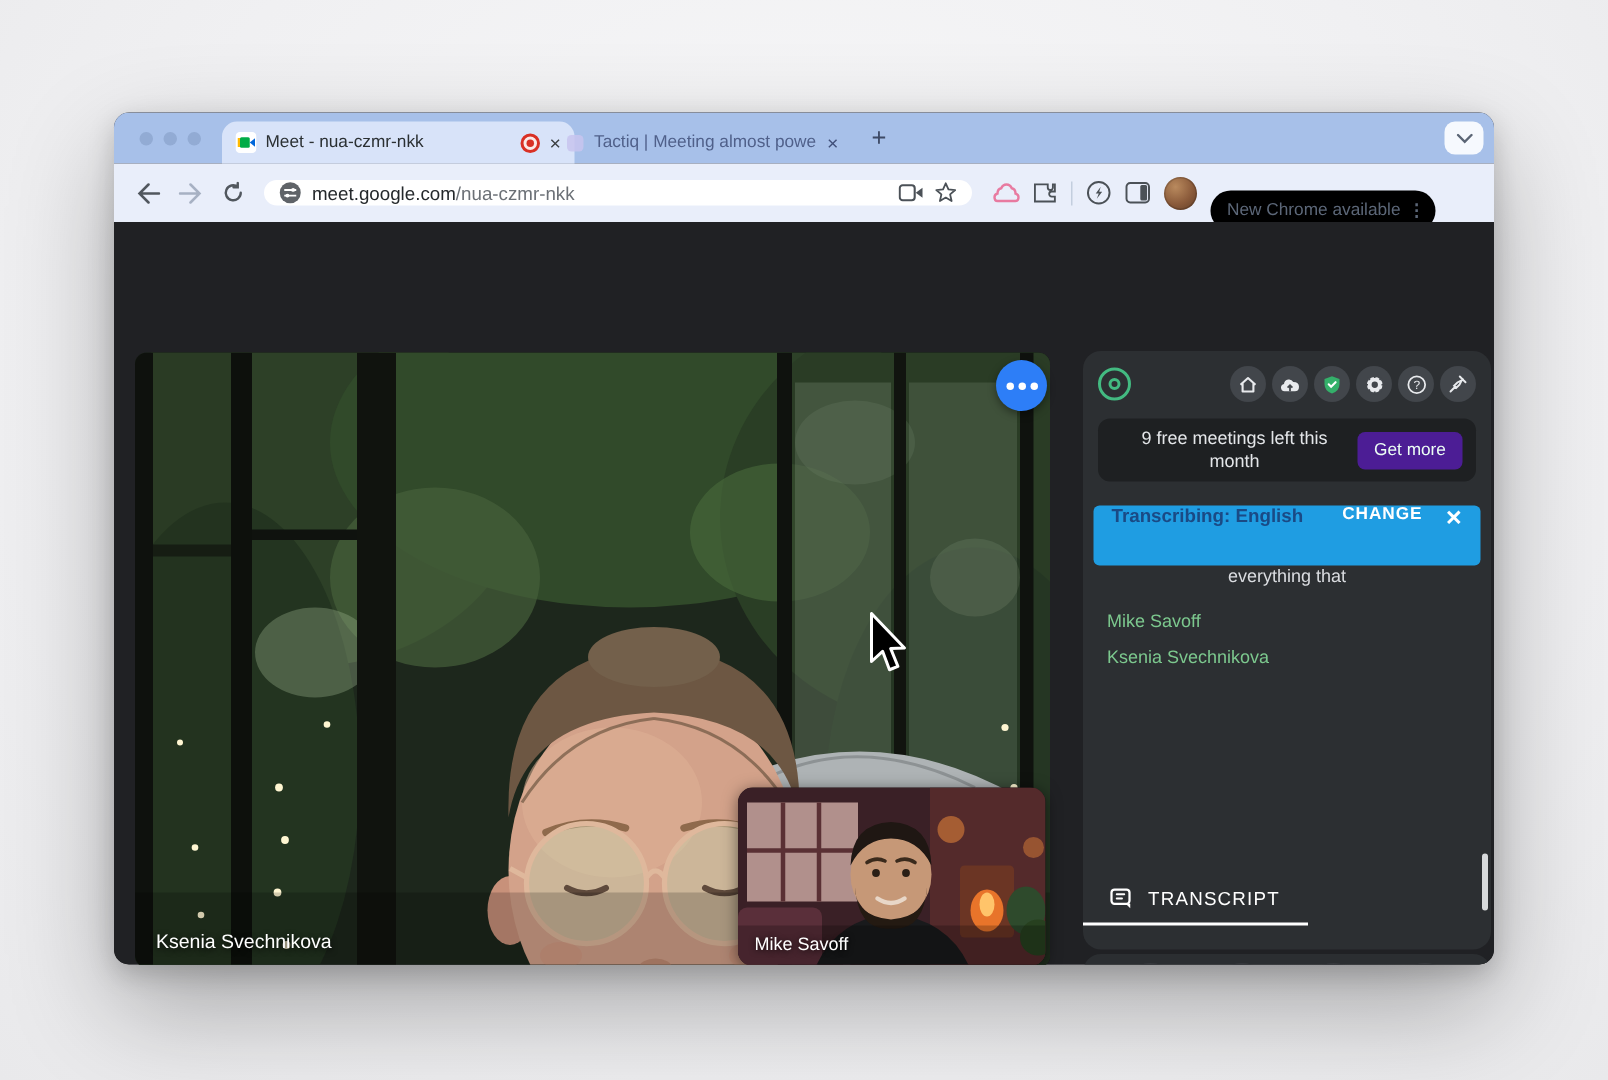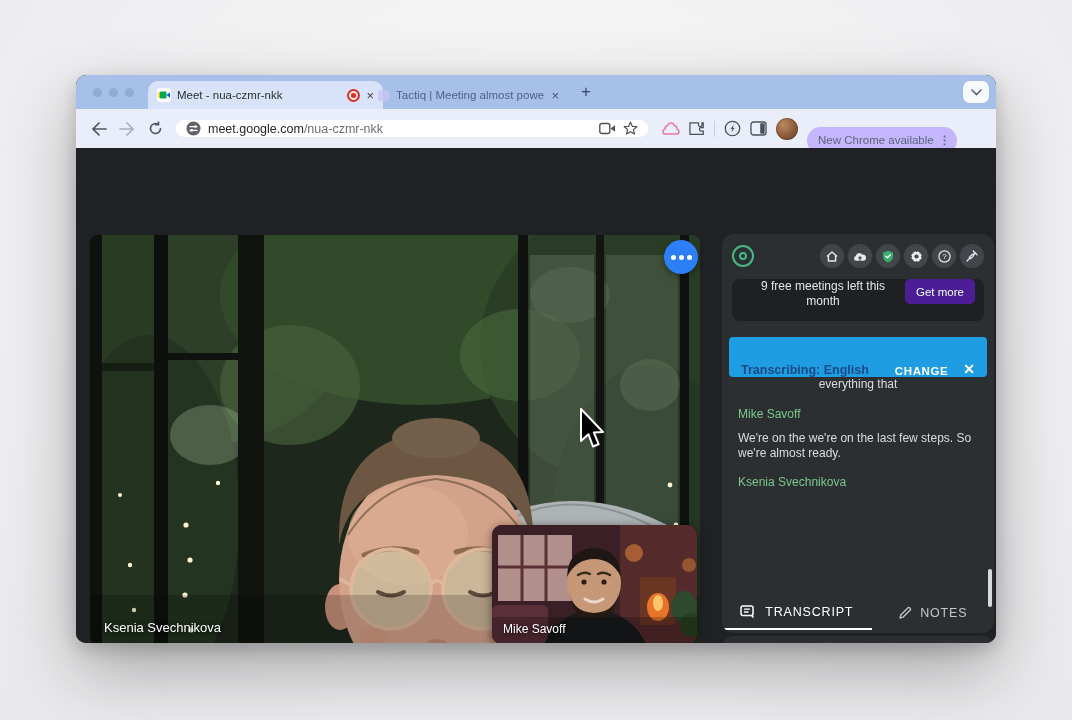--- a/index.html
+++ b/index.html
@@ -24,51 +24,51 @@
   .toolbar{position:absolute;left:0;top:34px;right:0;height:39px;background:#e9eefa;display:flex;align-items:center;padding:0 10px;box-sizing:border-box;gap:2px;}
   .nav-btn{width:26px;height:26px;display:flex;align-items:center;justify-content:center;}
   .omnibox{display:flex;align-items:center;height:17px;border-radius:15px;background:#ffffff;width:472px;margin-left:6px;padding:0 10px;box-sizing:border-box;gap:7px;}
   .url{font-size:12.5px;white-space:nowrap;}
   .url .host{color:#24282b;}
   .url .path{color:#6b7076;}
   .ob-spacer{flex:1;}
   .ext-area{display:flex;align-items:center;gap:9px;margin-left:12px;}
   .sep{width:1px;height:16px;background:#c3cede;}
   .avatar{width:22px;height:22px;border-radius:50%;background:radial-gradient(circle at 35% 30%, #b98a5e 0%, #8a5a3a 55%, #5f3c26 100%);box-shadow:inset 0 0 0 1px rgba(0,0,0,.15);}
-  .update-pill{height:27px;border-radius:14px;background:#c4b5fd;display:flex;align-items:center;gap:5px;padding:0 7px 0 11px;margin-top:23px;}
+  .update-pill{height:27px;border-radius:14px;background:#000000;display:flex;align-items:center;gap:5px;padding:0 7px 0 11px;margin-top:23px;}
   .update-pill span{font-size:11.5px;color:#5c6778;}
   .pill-dots{color:#3f6bc0;font-weight:bold;font-size:13px;letter-spacing:0;}
   
   .content{position:absolute;left:0;top:73px;right:0;bottom:0;background:#202124;}
   .main-video{position:absolute;left:14px;top:87px;width:610px;height:410px;border-radius:8px;overflow:hidden;background:#1c241b;}
   .name-chip{position:absolute;left:14px;bottom:10px;color:#fff;font-size:13px;text-shadow:0 1px 4px rgba(0,0,0,.85);}
   .pip{position:absolute;left:416px;top:377px;width:205px;height:119px;border-radius:10px;overflow:hidden;box-shadow:0 2px 10px rgba(0,0,0,.5);background:#2c1a1e;}
   .pip .name-chip{left:11px;bottom:8px;font-size:12px;}
   .chat-bubble{position:absolute;left:588px;top:92px;width:34px;height:34px;border-radius:50%;background:#2d7ef7;display:flex;align-items:center;justify-content:center;gap:3px;box-shadow:0 2px 6px rgba(0,0,0,.4);}
   .chat-bubble i{width:5px;height:5px;border-radius:50%;background:#fff;}
   
   .panel{position:absolute;left:646px;top:86px;width:272px;height:399px;background:#2c2f32;border-radius:12px;overflow:hidden;}
   .pan-header{position:absolute;left:0;top:0;right:0;height:44px;display:flex;align-items:center;padding:0 10px;box-sizing:border-box;}
   .tq-logo{width:22px;height:22px;border-radius:50%;border:2.5px solid #43ba81;box-sizing:border-box;display:flex;align-items:center;justify-content:center;}
   .tq-logo i{width:8px;height:8px;border-radius:50%;border:2px solid #43ba81;box-sizing:border-box;}
   .hdr-icons{margin-left:auto;display:flex;gap:4px;}
   .hic{width:24px;height:24px;border-radius:50%;background:#42464b;display:flex;align-items:center;justify-content:center;}
-  .quota{position:absolute;left:10px;right:10px;top:45px;height:42px;background:#1e2022;border-radius:8px;display:flex;padding:0 9px;box-sizing:border-box;}
+  .quota{position:absolute;left:10px;right:10px;top:45px;height:42px;background:#1e2022;border-radius:8px;display:flex;align-items:center;padding:12px 9px;box-sizing:border-box;}
   .quota-text{flex:1;text-align:center;font-size:12px;line-height:1.25;color:#e4e6e9;padding:0 6px;}
   .quota-btn{min-width:70px;height:25px;border-radius:5px;background:#4c1d95;display:flex;align-items:center;justify-content:center;font-size:11.5px;color:#ecfff5;}
-  .banner{position:absolute;left:7px;right:7px;top:103px;height:40px;background:#1f9de2;border-radius:4px;display:flex;align-items:flex-end;padding:0 12px;box-sizing:border-box;}
+  .banner{position:absolute;left:7px;right:7px;top:103px;height:40px;background:#1f9de2;border-radius:4px;display:flex;align-items:flex-start;padding:0 12px;box-sizing:border-box;}
   .banner .lbl{font-size:12.5px;font-weight:bold;color:#1a4a85;}
   .banner .chg{margin-left:auto;font-size:11.5px;font-weight:bold;color:#ffffff;letter-spacing:.6px;}
   .banner .x{margin-left:15px;font-size:14px;font-weight:bold;color:#ffffff;}
   .transcript{position:absolute;left:16px;right:16px;top:143px;bottom:36px;overflow:hidden;font-size:12px;line-height:14.5px;color:#dadce0;}
   .transcript .t{margin:0 0 15px 0;}
   .transcript .s{margin:0 0 10px 0;color:#7cc88e;}
   .t-first{margin:5px 0 14px 0;text-align:center;}
   .scroll-thumb{position:absolute;right:2px;top:335px;width:4px;height:38px;border-radius:2px;background:#d7d9db;}
-  .pan-tabs{position:absolute;left:0;right:0;bottom:3px;height:34px;display:flex;}
+  .pan-tabs{position:absolute;left:0;right:0;bottom:16px;height:34px;display:flex;}
   .ptab{display:flex;align-items:center;justify-content:center;gap:8px;font-size:12.5px;letter-spacing:.8px;}
   .ptab.a{width:55%;color:#ffffff;border-bottom:2px solid #ffffff;box-sizing:border-box;}
   .ptab.b{width:45%;color:#c2c6ca;}
   .actions{position:absolute;left:646px;top:488px;width:272px;height:54px;background:#2b2e31;border-radius:12px;display:flex;align-items:center;justify-content:space-around;padding:0 14px;box-sizing:border-box;}
   .act{width:42px;height:42px;border-radius:50%;background:#37393d;display:flex;align-items:center;justify-content:center;}
   
   .cursor{position:absolute;left:578px;top:408px;pointer-events:none;}
 </style>
 </head>
 <body>
@@ -370,40 +370,33 @@
 
         <div class="banner">
           <span class="lbl">Transcribing: English</span>
           <span class="chg">CHANGE</span>
           <span class="x">✕</span>
         </div>
 
         <div class="transcript">
           <p class="t t-first">everything that</p>
           <p class="s">Mike Savoff</p>
-          <p class="t">We're on the we're on the last few steps. So we're almost ready.</p>
           <p class="s">Ksenia Svechnikova</p>
         </div>
         <div class="scroll-thumb"></div>
 
         <div class="pan-tabs">
           <div class="ptab a">
             <svg width="17" height="15" viewBox="0 0 17 15">
                 <rect x="1" y="1" width="12" height="9.5" rx="2" fill="none" stroke="#fff" stroke-width="1.5"></rect>
                 <path d="M4.5 4.2 H9.5 M4.5 7 H8" stroke="#fff" stroke-width="1.3" stroke-linecap="round"></path>
                 <path d="M10.5 10.5 L13.5 13.5 V10.5 Z" fill="#fff"></path>
               </svg>
             <span>TRANSCRIPT</span>
           </div>
-          <div class="ptab b">
-            <svg width="14" height="14" viewBox="0 0 14 14">
-                <path d="M2 12 L2.8 9 L10 1.8 Q10.8 1 11.6 1.8 L12.2 2.4 Q13 3.2 12.2 4 L5 11.2 Z" fill="none" stroke="#c2c6ca" stroke-width="1.3" stroke-linejoin="round"></path>
-              </svg>
-            <span>NOTES</span>
-          </div>
         </div>
       </div>
 
       <div class="actions">
         <div class="act">
           
         </div>
         <div class="act">
           
         </div>

